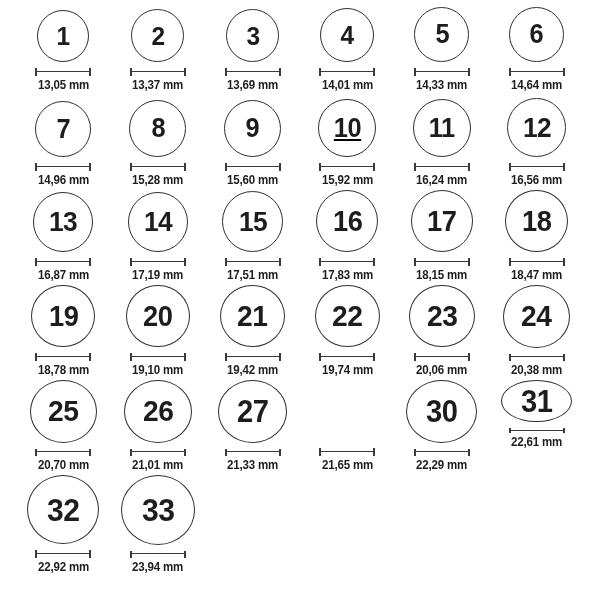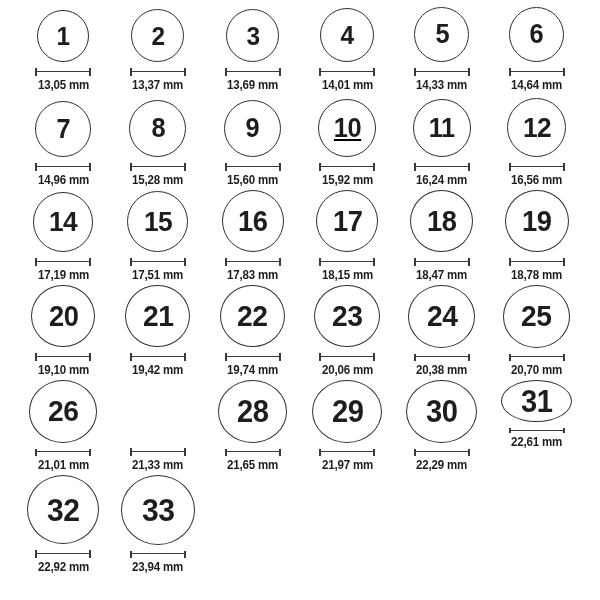--- a/index.html
+++ b/index.html
@@ -159,20 +159,27 @@
     <div class="label">16,24 mm</div>
   </div>
       <div class="cell">
     <div class="circle" style="width: 59px; height: 59px;">
       <span class="num" style="font-size: 28px;">12</span>
     </div>
     <div class="measure"></div>
     <div class="label">16,56 mm</div>
   </div>
       <div class="cell">
+    <div class="circle" style="width: 60px; height: 60px;">
+      <span class="num" style="font-size: 28px;">13</span>
+    </div>
+    <div class="measure"></div>
+    <div class="label">16,87 mm</div>
+  </div>
+      <div class="cell">
     <div class="circle" style="width: 60px; height: 60px; justify-content: center;">
       <span class="num" style="font-size: 28px;">14</span>
     </div>
     <div class="measure"></div>
     <div class="label">17,19 mm</div>
   </div>
       <div class="cell">
     <div class="circle" style="width: 61px; height: 61px;">
       <span class="num" style="font-size: 28px;">15</span>
     </div>
@@ -250,36 +257,29 @@
     <div class="label">20,70 mm</div>
   </div>
       <div class="cell">
     <div class="circle" style="width: 68px; height: 68px;">
       <span class="num" style="font-size: 30px;">26</span>
     </div>
     <div class="measure"></div>
     <div class="label">21,01 mm</div>
   </div>
       <div class="cell">
+    <div class="circle" style="width: 69px; height: 69px;">
+      <span class="num" style="font-size: 31px;">27</span>
+    </div>
     <div class="measure"></div>
     <div class="label">21,33 mm</div>
   </div>
       <div class="cell">
-    <div class="circle" style="width: 69px; height: 69px;">
-      <span class="num" style="font-size: 31px;">28</span>
-    </div>
     <div class="measure"></div>
     <div class="label">21,65 mm</div>
-  </div>
-      <div class="cell">
-    <div class="circle" style="width: 70px; height: 70px;">
-      <span class="num" style="font-size: 31px;">29</span>
-    </div>
-    <div class="measure"></div>
-    <div class="label">21,97 mm</div>
   </div>
       <div class="cell">
     <div class="circle" style="width: 71px; height: 71px;">
       <span class="num" style="font-size: 31px;">30</span>
     </div>
     <div class="measure"></div>
     <div class="label">22,29 mm</div>
   </div>
       <div class="cell bottom-row">
     <div class="circle" style="width: 71px; height: 71px;">

